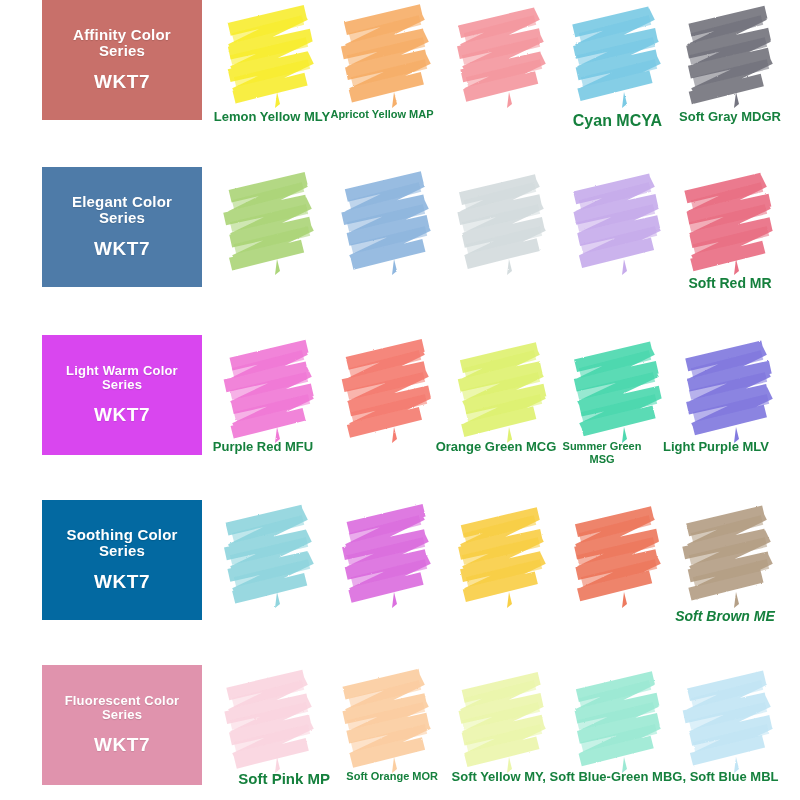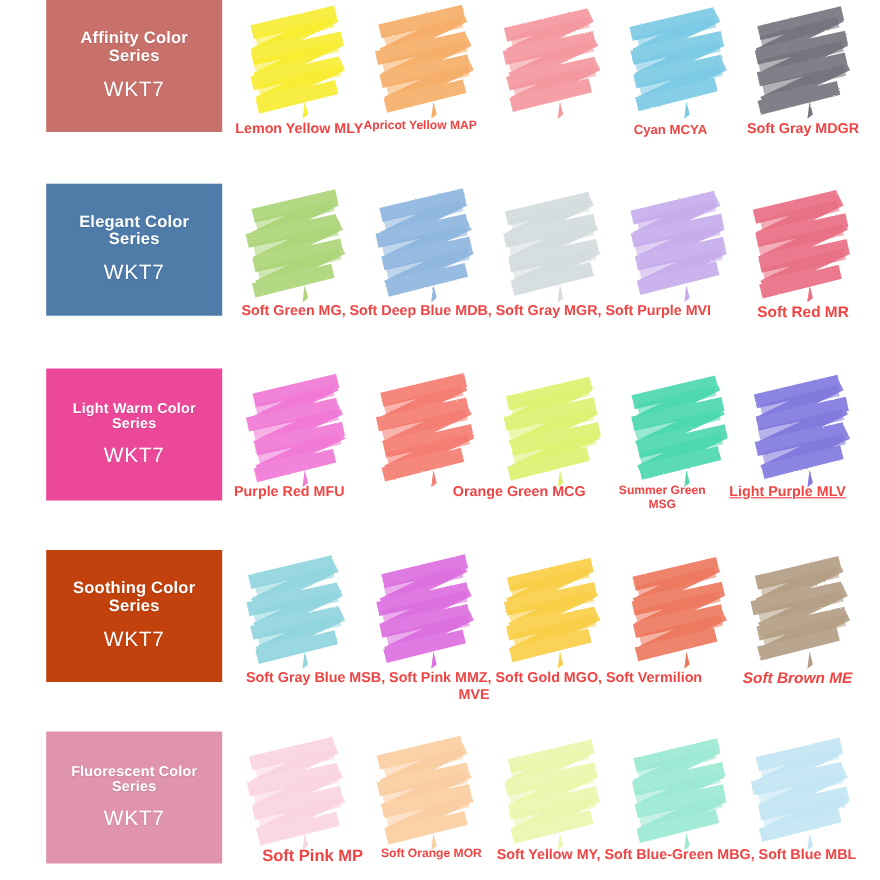--- a/index.html
+++ b/index.html
@@ -20,32 +20,32 @@
     display:flex;flex-direction:column;align-items:center;justify-content:center;
     color:#ffffff;text-align:center;
     box-shadow:0 0 0 0 rgba(0,0,0,0);
   }
   .series-name{
     font-weight:bold;line-height:1.05;letter-spacing:.2px;
     text-shadow:0 1px 1px rgba(0,0,0,.13);
     padding:0 6px;
   }
   .series-code{
-    margin-top:12px;font-weight:normal;letter-spacing:.6px;
+    margin-top:12px;font-weight:bold;letter-spacing:.6px;
     text-shadow:0 1px 1px rgba(0,0,0,.10);
   }
 
   
   .swatch-cell{position:absolute;top:0;width:118px;height:160px;}
   .swatch-art{position:absolute;left:0;top:0;width:118px;height:112px;}
   .swatch-art svg{display:block;width:100%;height:100%;}
 
   
   .caption-wide{
-    position:absolute;text-align:center;color:#ef4444;
+    position:absolute;text-align:center;color:#15803d;
     font-weight:bold;line-height:1.14;
   }
 </style>
 </head>
 <body>
 
 <div id="sheet">
     <div class="row" style="top: 0px;">
       <div class="series-tile" style="background: rgb(200, 112, 106);">
         <div class="series-name" style="font-size: 15px;">Affinity Color Series</div>
@@ -222,21 +222,21 @@
             <g filter="url(#f10)">
               <path d="M13.842592592592592 30.008247599451302 L89.8425925925926 12.008247599451304 M15.94525891632373 51.127829218106996 L97.94525891632374 33.127829218106996 M18.98105281207133 74.663048696845 L98.98105281207133 56.663048696844996 M19.826517489711936 97.99662208504802 L91.82651748971193 79.99662208504802 M92 14 L18 50 M96 36 L20 72 M98 58 L22 94" stroke="#e8697e" stroke-width="13" stroke-linecap="butt" fill="none" opacity="0.88"></path>
               <path d="M20 38 L90 20 M18 60 L94 42 M22 82 L96 64" stroke="#e8697e" stroke-width="10" fill="none" opacity="0.55"></path>
               <path d="M64 92 L62 108 L67 104 Z" fill="#e8697e" opacity="0.95"></path>
             </g>
           </svg>
         </div>
       </div>
     </div>
     <div class="row" style="top: 335px;">
-      <div class="series-tile" style="background: #ec4899;">
+      <div class="series-tile" style="background: #d946ef;">
         <div class="series-name" style="font-size: 13px;">Light Warm Color Series</div>
         <div class="series-code" style="font-size: 19px;">WKT7</div>
       </div>
       <div class="swatch-cell" style="left: 213px;">
         <div class="swatch-art">
           <svg viewBox="0 0 118 112" preserveAspectRatio="xMidYMid meet">
             <defs>
               <filter id="f11" x="-10%" y="-10%" width="120%" height="120%">
                 <feTurbulence type="fractalNoise" baseFrequency="0.9" numOctaves="3" seed="80" result="n"></feTurbulence>
                 <feDisplacementMap in="SourceGraphic" in2="n" scale="1.6" xChannelSelector="R" yChannelSelector="G"></feDisplacementMap>
@@ -313,21 +313,21 @@
             <g filter="url(#f15)">
               <path d="M14.740333504801097 29.918827160493827 L90.7403335048011 11.918827160493827 M16.32088048696845 50.05281207133059 L98.32088048696845 32.05281207133059 M15.56295010288066 73.24441015089164 L95.56295010288066 55.24441015089163 M21.380122599451305 94.06152263374486 L93.3801225994513 76.06152263374486 M92 14 L18 50 M96 36 L20 72 M98 58 L22 94" stroke="#7b73dd" stroke-width="13" stroke-linecap="butt" fill="none" opacity="0.88"></path>
               <path d="M20 38 L90 20 M18 60 L94 42 M22 82 L96 64" stroke="#7b73dd" stroke-width="10" fill="none" opacity="0.55"></path>
               <path d="M64 92 L62 108 L67 104 Z" fill="#7b73dd" opacity="0.95"></path>
             </g>
           </svg>
         </div>
       </div>
     </div>
     <div class="row" style="top: 500px;">
-      <div class="series-tile" style="background: #c2410c;">
+      <div class="series-tile" style="background: #0369a1;">
         <div class="series-name" style="font-size: 15px;">Soothing Color Series</div>
         <div class="series-code" style="font-size: 19px;">WKT7</div>
       </div>
       <div class="swatch-cell" style="left: 213px;">
         <div class="swatch-art">
           <svg viewBox="0 0 118 112" preserveAspectRatio="xMidYMid meet">
             <defs>
               <filter id="f16" x="-10%" y="-10%" width="120%" height="120%">
                 <feTurbulence type="fractalNoise" baseFrequency="0.9" numOctaves="3" seed="115" result="n"></feTurbulence>
                 <feDisplacementMap in="SourceGraphic" in2="n" scale="1.6" xChannelSelector="R" yChannelSelector="G"></feDisplacementMap>
@@ -496,26 +496,24 @@
               <path d="M16.535815329218106 29.739986282578876 L92.53581532921811 11.739986282578876 M12.072123628257888 51.90277777777778 L94.07212362825788 33.90277777777778 M18.726744684499316 74.40713305898491 L98.72674468449931 56.40713305898491 M19.487332818930042 94.19132373113854 L91.48733281893004 76.19132373113854 M92 14 L18 50 M96 36 L20 72 M98 58 L22 94" stroke="#bfe4f4" stroke-width="13" stroke-linecap="butt" fill="none" opacity="0.88"></path>
               <path d="M20 38 L90 20 M18 60 L94 42 M22 82 L96 64" stroke="#bfe4f4" stroke-width="10" fill="none" opacity="0.55"></path>
               <path d="M64 92 L62 108 L67 104 Z" fill="#bfe4f4" opacity="0.95"></path>
             </g>
           </svg>
         </div>
       </div>
     </div>
     <div class="caption-wide" style="left: 207px; top: 110px; width: 130px; font-size: 13px; text-align: center;">Lemon Yellow MLY</div>
     <div class="caption-wide" style="left: 322px; top: 108px; width: 120px; font-size: 11px; text-align: center;">Apricot Yellow MAP</div>
-    <div class="caption-wide" style="left: 557px; top: 112px; width: 105px; font-size: 12px; text-align: center;">Cyan MCYA</div>
+    <div class="caption-wide" style="left: 557px; top: 112px; width: 105px; font-size: 16px; text-align: right;">Cyan MCYA</div>
     <div class="caption-wide" style="left: 660px; top: 110px; width: 140px; font-size: 13px; text-align: center;">Soft Gray MDGR</div>
-    <div class="caption-wide" style="left: 208px; top: 275px; width: 450px; font-size: 13px; text-align: center;">Soft Green MG, Soft Deep Blue MDB, Soft Gray MGR, Soft Purple MVI</div>
     <div class="caption-wide" style="left: 655px; top: 276px; width: 150px; font-size: 14px; text-align: center;">Soft Red MR</div>
     <div class="caption-wide" style="left: 202px; top: 440px; width: 122px; font-size: 13px; text-align: center;">Purple Red MFU</div>
-    <div class="caption-wide" style="left: 408px; top: 440px; width: 128px; font-size: 13px; text-align: center;">Orange Green MCG</div>
+    <div class="caption-wide" style="left: 432px; top: 440px; width: 128px; font-size: 13px; text-align: center;">Orange Green MCG</div>
     <div class="caption-wide" style="left: 550px; top: 440px; width: 104px; font-size: 11px; text-align: center;">Summer Green MSG</div>
-    <div class="caption-wide" style="left: 655px; top: 440px; width: 122px; font-size: 13px; text-align: center; text-decoration: underline;">Light Purple MLV</div>
-    <div class="caption-wide" style="left: 210px; top: 609px; width: 442px; font-size: 13px; text-align: center;">Soft Gray Blue MSB, Soft Pink MMZ, Soft Gold MGO, Soft Vermilion MVE</div>
+    <div class="caption-wide" style="left: 655px; top: 440px; width: 122px; font-size: 13px; text-align: center;">Light Purple MLV</div>
     <div class="caption-wide" style="left: 650px; top: 609px; width: 150px; font-size: 14px; text-align: center; font-style: italic;">Soft Brown ME</div>
     <div class="caption-wide" style="left: 210px; top: 770px; width: 120px; font-size: 15px; text-align: right;">Soft Pink MP</div>
     <div class="caption-wide" style="left: 298px; top: 770px; width: 140px; font-size: 11px; text-align: right;">Soft Orange MOR</div>
     <div class="caption-wide" style="left: 440px; top: 770px; width: 350px; font-size: 13px; text-align: center;">Soft Yellow MY, Soft Blue-Green MBG, Soft Blue MBL</div>
   </div>
 
 </body></html>

